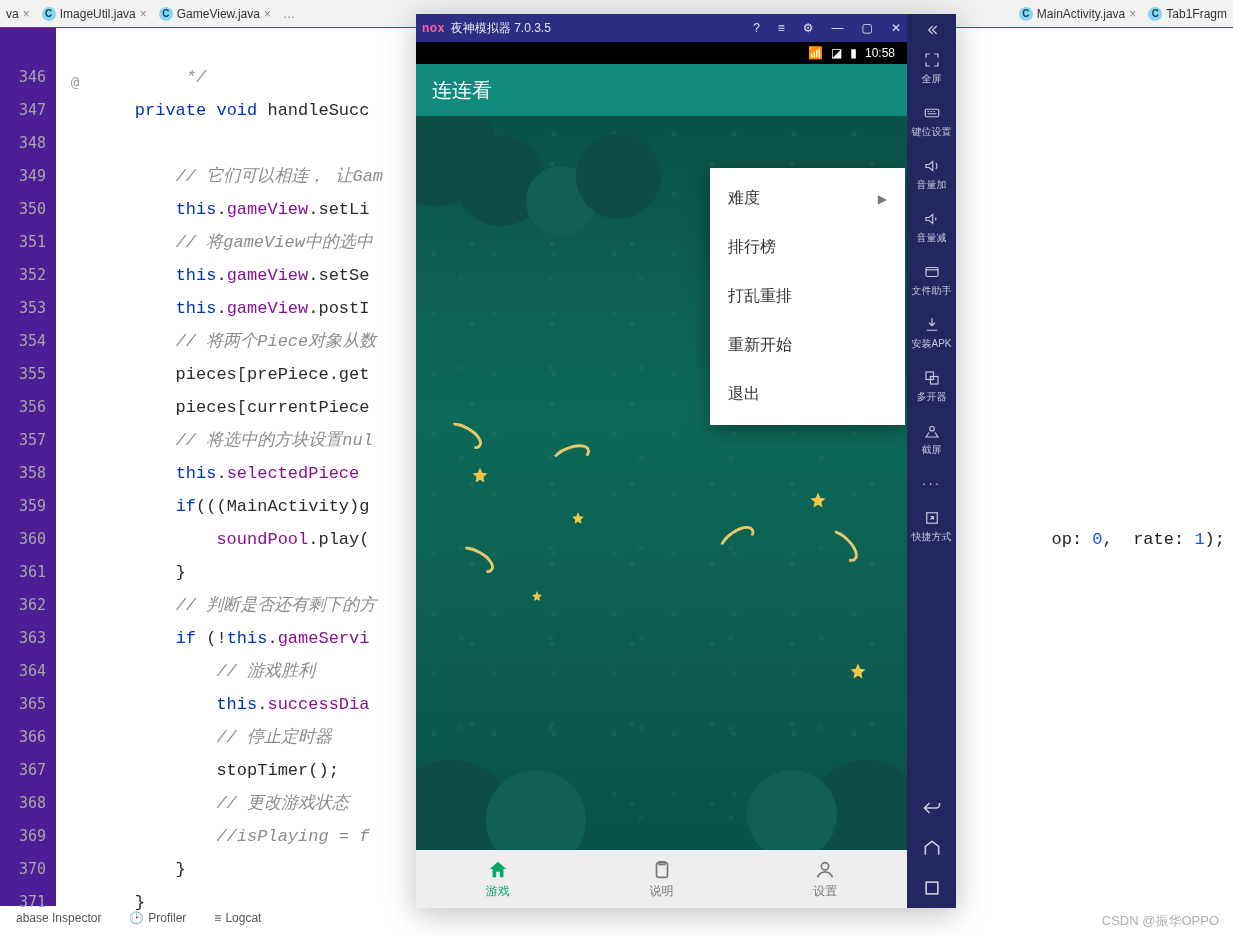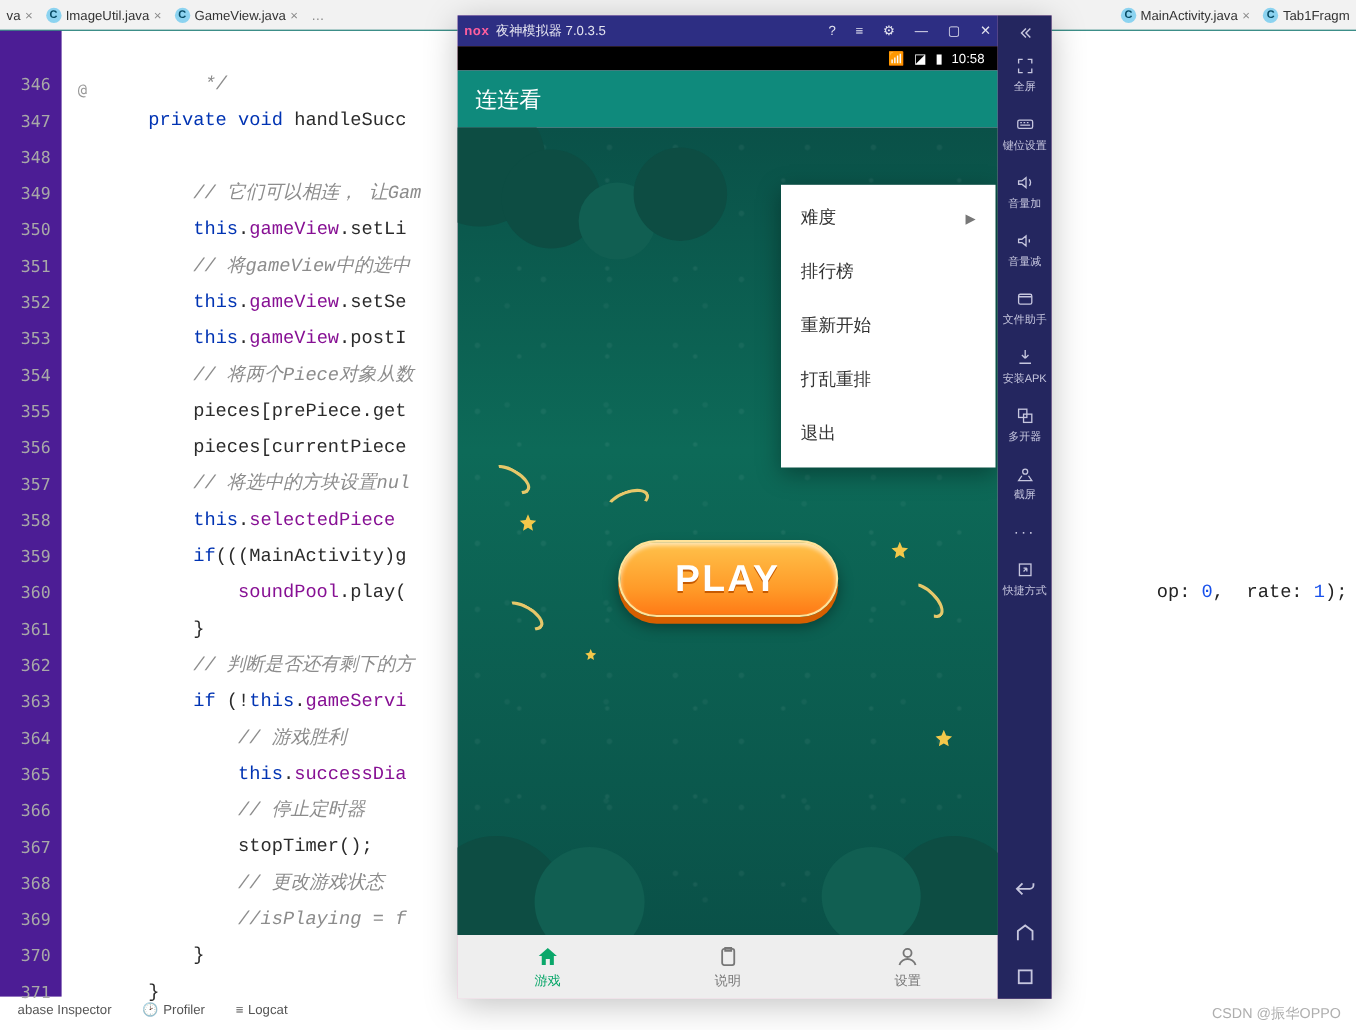--- a/index.html
+++ b/index.html
@@ -27,21 +27,21 @@
 .right-snip { position: absolute; right: 8px; color: #222; }
 
 
 .bottom-bar { position: absolute; bottom: 6px; left: 0; right: 0; height: 24px; display: flex; align-items: center; gap: 28px; padding-left: 16px; font-size: 12px; color: #555; }
 .bottom-item { display: flex; align-items: center; gap: 4px; }
 
 
 .watermark { position: absolute; right: 14px; bottom: 6px; font-size: 13px; color: rgba(120,120,120,0.6); }
 
 
-.emu { position: absolute; left: 416px; top: 14px; width: 540px; height: 894px; background: #f9a8d4; box-shadow: 0 6px 30px rgba(0,0,0,0.25); display: flex; }
+.emu { position: absolute; left: 416px; top: 14px; width: 540px; height: 894px; background: #d946ef; box-shadow: 0 6px 30px rgba(0,0,0,0.25); display: flex; }
 .emu-main { flex: 1; display: flex; flex-direction: column; background: #0000; }
 .emu-titlebar { height: 28px; background: #2d2e83; display: flex; align-items: center; padding: 0 6px; color: #e4e4f0; font-size: 12px; }
 .emu-logo { font-weight: 700; color: #ff5f9e; margin-right: 6px; letter-spacing: 0.5px; }
 .emu-title-icons { margin-left: auto; display: flex; align-items: center; gap: 18px; }
 .emu-title-icons span { cursor: pointer; }
 .statusbar { height: 22px; background: #000; color: #fff; display: flex; align-items: center; justify-content: flex-end; padding: 0 12px; font-size: 12px; gap: 8px; }
 .actionbar { height: 52px; background: #0f8a7c; color: #fff; display: flex; align-items: center; padding: 0 16px; font-size: 20px; }
 
 
 .game-area { flex: 1; position: relative; overflow: hidden; background:
@@ -257,35 +257,34 @@
       <div class="star s3"><svg viewBox="0 0 24 24">
             <path d="M12 2l2.9 6.9L22 10l-5.5 4.8L18 22l-6-3.6L6 22l1.5-7.2L2 10l7.1-1.1z"></path>
           </svg></div>
       <div class="star s4"><svg viewBox="0 0 24 24">
             <path d="M12 2l2.9 6.9L22 10l-5.5 4.8L18 22l-6-3.6L6 22l1.5-7.2L2 10l7.1-1.1z"></path>
           </svg></div>
       <div class="star s5"><svg viewBox="0 0 24 24">
             <path d="M12 2l2.9 6.9L22 10l-5.5 4.8L18 22l-6-3.6L6 22l1.5-7.2L2 10l7.1-1.1z"></path>
           </svg></div>
 
-      <div class="play-btn">PLAY</div>
 
       <div class="menu">
         <div class="menu-item">
             <span>难度</span>
             <span class="menu-caret">▶</span>
           </div>
         <div class="menu-item">
             <span>排行榜</span>
           </div>
         <div class="menu-item">
-            <span>重新开始</span>
+            <span>打乱重排</span>
           </div>
         <div class="menu-item">
-            <span>打乱重排</span>
+            <span>重新开始</span>
           </div>
         <div class="menu-item">
             <span>退出</span>
           </div>
       </div>
     </div>
     <div class="bottomnav">
       <div class="nav-item active">
         <span class="nav-icon">
             <svg viewBox="0 0 24 24" fill="currentColor">

